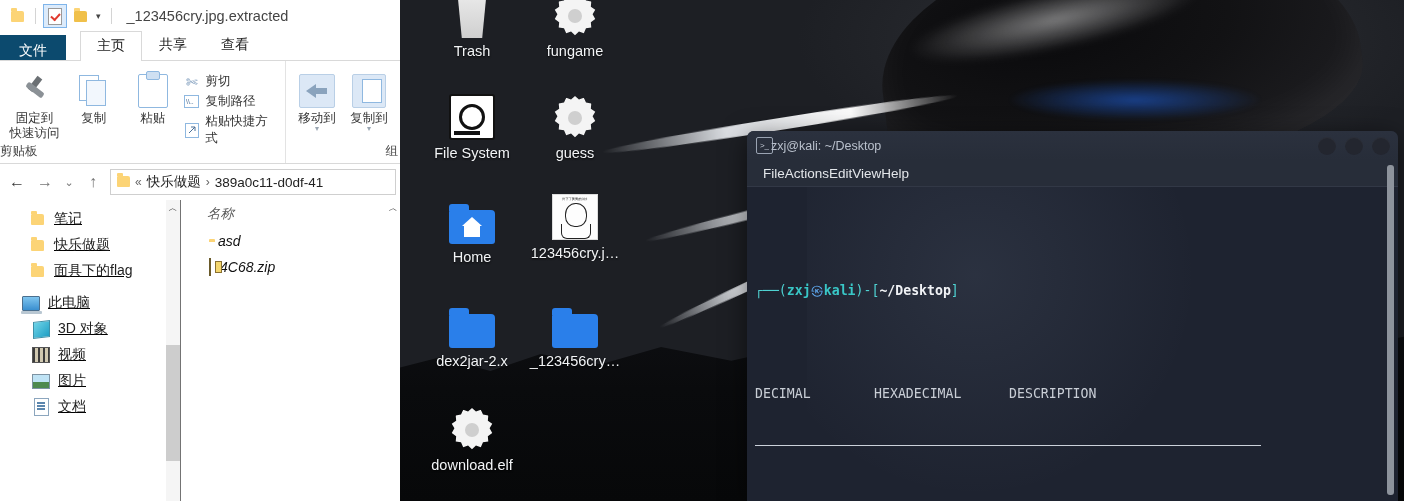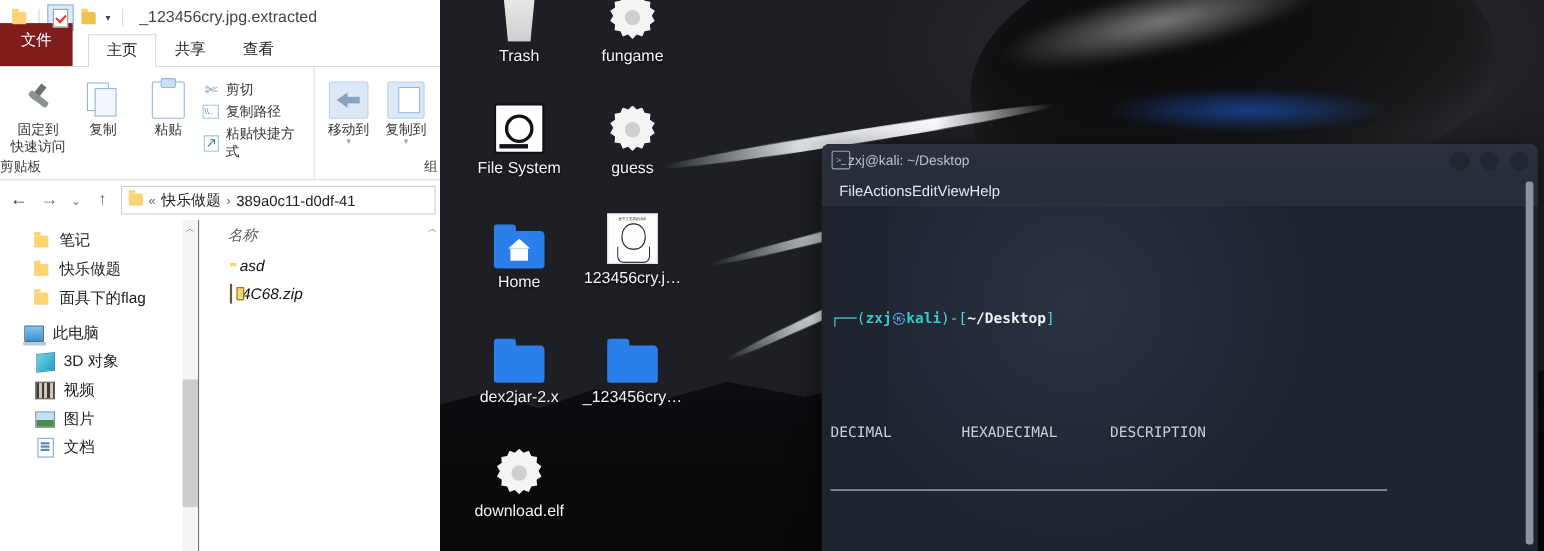--- a/index.html
+++ b/index.html
@@ -101,21 +101,21 @@
   }
   #qat .caret{font-size:9px;color:#444;padding:0 3px;}
   #winTitle{
     margin-left:8px;font-size:14.5px;color:#444;white-space:nowrap;
   }
   #tabs{display:flex;height:28px;align-items:flex-end;background:#fff;border-bottom:1px solid #d9d9d9;}
   .tab{
     padding:5px 16px 6px;font-size:14px;color:#222;cursor:default;
     border:1px solid transparent;border-bottom:none;
   }
-  .tab.file{background:#7f1d1d;color:#fff;padding:6px 18px 14px;}
+  .tab.file{background:#0c4a6e;color:#fff;padding:6px 18px 0;}
   .tab.active{background:#fff;border-color:#d9d9d9;position:relative;top:1px;margin-left:14px;}
   #ribbon{height:102px;background:#fff;border-bottom:1px solid #d9d9d9;display:flex;position:relative;overflow:hidden;}
   .rgroup{display:flex;flex-direction:column;position:relative;padding:4px 6px 0;}
   .rgroup .gitems{display:flex;align-items:flex-start;gap:2px;}
   .rgroup .gname{
     position:absolute;bottom:3px;left:0;right:0;
     font-size:12.5px;color:#444;
   }
   .rgroup + .rgroup{border-left:1px solid #e3e3e3;}
   .bigbtn{width:58px;text-align:center;padding-top:6px;}
@@ -143,21 +143,21 @@
   #addrbar{height:36px;display:flex;align-items:center;gap:2px;padding:0 4px;background:#fff;}
   .navbtn{width:26px;height:26px;display:flex;align-items:center;justify-content:center;font-size:16px;color:#777;}
   .navbtn.back{color:#3a3a3a;}
   .navbtn.sm{font-size:11px;width:18px;}
   #crumbbox{
     flex:1;height:24px;border:1px solid #cfcfcf;display:flex;align-items:center;
     gap:5px;padding:0 6px;font-size:13.5px;color:#222;overflow:hidden;white-space:nowrap;margin-left:2px;
   }
   #crumbbox .chev{color:#666;font-size:12px;}
   #content{display:flex;height:calc(501px - 32px - 28px - 103px - 36px);}
-  #navpane{width:180px;padding-top:6px;overflow:hidden;position:relative;}
+  #navpane{width:180px;padding-top:6px;overflow:hidden;position:relative;text-decoration:underline;}
   .navitem{display:flex;align-items:center;gap:8px;height:26px;padding-left:28px;font-size:14px;color:#222;}
   .navitem.sub{padding-left:32px;}
   .navitem .nicon{width:18px;height:18px;display:flex;align-items:center;justify-content:center;}
   .ic-pc{width:17px;height:13px;background:linear-gradient(180deg,#7fc5ef,#3a8fd0);border:1px solid #4b6f8e;border-radius:1px;position:relative;}
   .ic-pc:after{content:"";position:absolute;left:-2px;bottom:-4px;width:21px;height:3px;background:#b9c7d2;border-radius:1px;}
   .ic-3d{width:15px;height:15px;background:linear-gradient(135deg,#6fd4e8,#1f9fc4);border:1px solid #3d90a8;transform:skewY(-6deg);}
   .ic-vid{width:16px;height:14px;background:repeating-linear-gradient(90deg,#3a3a3a 0 2px,#d0c8b0 2px 5px);border:1px solid #555;}
   .ic-pic{width:16px;height:13px;background:linear-gradient(180deg,#bfe3f5 55%,#4e8a4e 55%);border:1px solid #7d93a3;}
   .ic-doc{width:13px;height:16px;background:#fff;border:1px solid #8ca6be;position:relative;}
   .ic-doc:after{content:"";position:absolute;left:2px;top:3px;width:8px;height:1.5px;background:#5b86ae;box-shadow:0 3px 0 #5b86ae,0 6px 0 #5b86ae;}

